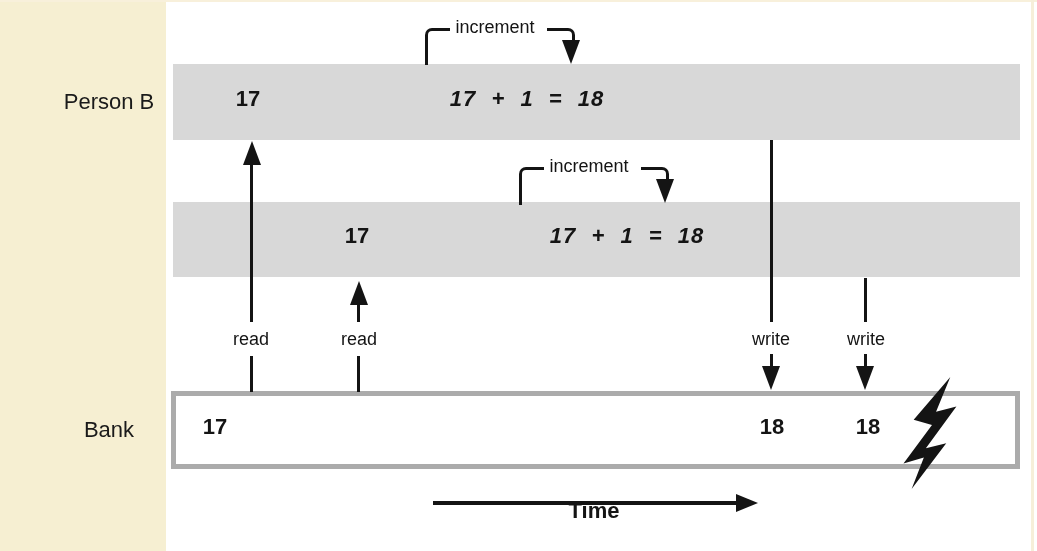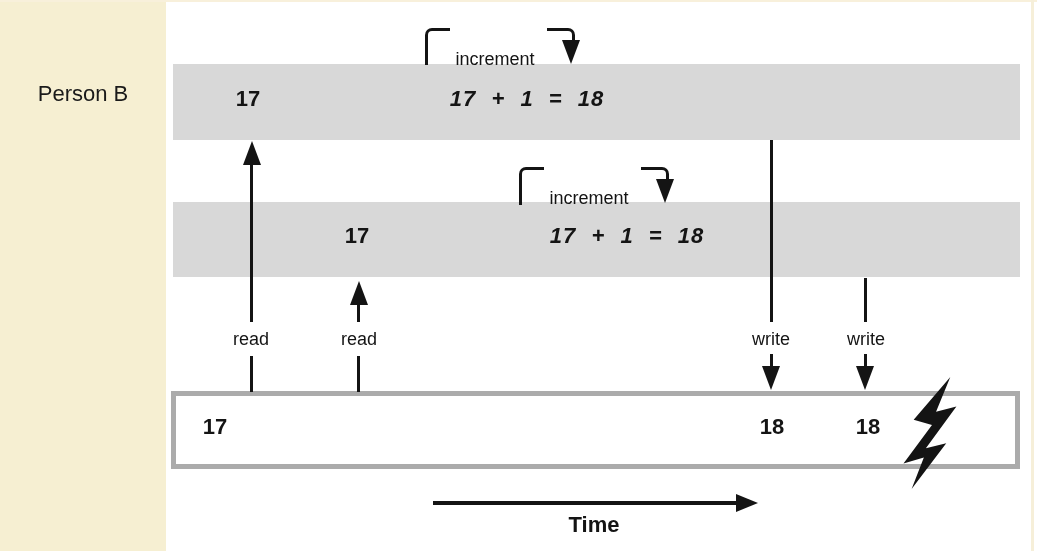--- a/index.html
+++ b/index.html
@@ -57,45 +57,46 @@
     border-left:3px solid #141414;border-top:3px solid #141414;
     border-top-left-radius:7px;
   }
   .bracket-right{
     position:absolute;width:25px;height:22px;
     border-right:3px solid #141414;border-top:3px solid #141414;
     border-top-right-radius:7px;
   }
   .increment-label{
     position:absolute;width:104px;text-align:center;
-    font-size:18px;line-height:20px;white-space:nowrap;margin-top:32px;
+    font-size:18px;line-height:20px;white-space:nowrap;
   }
 
   .time-shaft{position:absolute;left:433px;top:501px;width:305px;height:4px;background:#141414;}
   .time-head{
     position:absolute;left:736px;top:494px;width:0;height:0;
     border-top:9px solid transparent;border-bottom:9px solid transparent;
     border-left:22px solid #141414;
   }
   .time-label{
-    position:absolute;left:594px;top:512px;transform:translateX(-50%);
+    position:absolute;left:594px;top:498px;transform:translateX(-50%);
     font-size:22px;font-weight:bold;
   }
   .bolt{position:absolute;left:903px;top:374px;}
 </style>
 </head>
 <body>
 
 <div class="canvas">
 
   <div class="sidebar"></div>
   <div class="edge-top"></div>
   <div class="edge-right"></div>
 
-  <div class="lane-label" style="top:56px;">Person B</div>
+  <div class="lane-label" style="top:64px;padding-left:26px;">Person B</div>
+  <div class="lane-label" style="top:391px;left:44px;width:130px;line-height:78px;">Bank</div>
 
   <div class="bar" style="top:64px;height:76px;">
     <span class="num" style="left:75px;top:22px;">17</span>
     <span class="num expr" style="left:354px;top:22px;">17 + 1 = 18</span>
   </div>
 
   <div class="bracket-left" style="left:425px;top:28px;"></div>
   <div class="increment-label" style="left:443px;top:17px;">increment</div>
   <div class="bracket-right" style="left:547px;top:28px;"></div>
   <div class="head-down" style="left:562px;top:40px;"></div>

